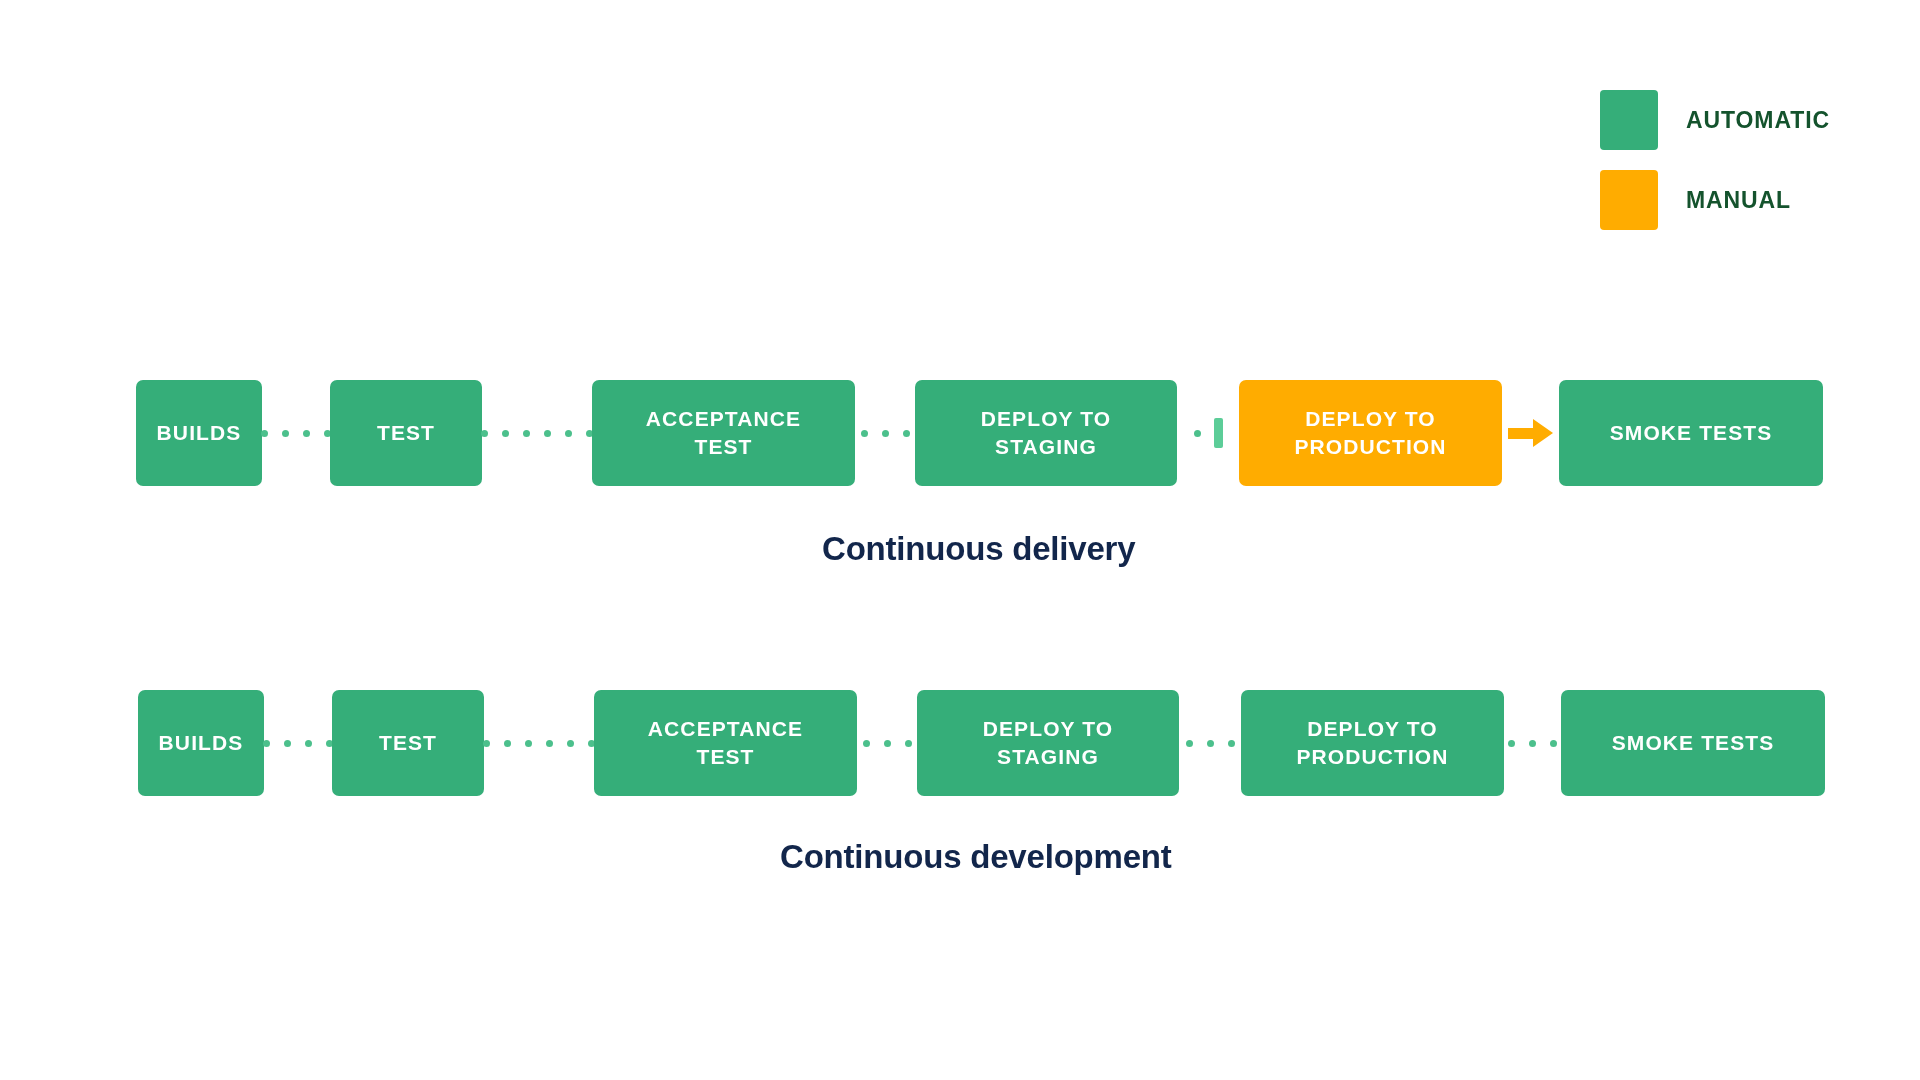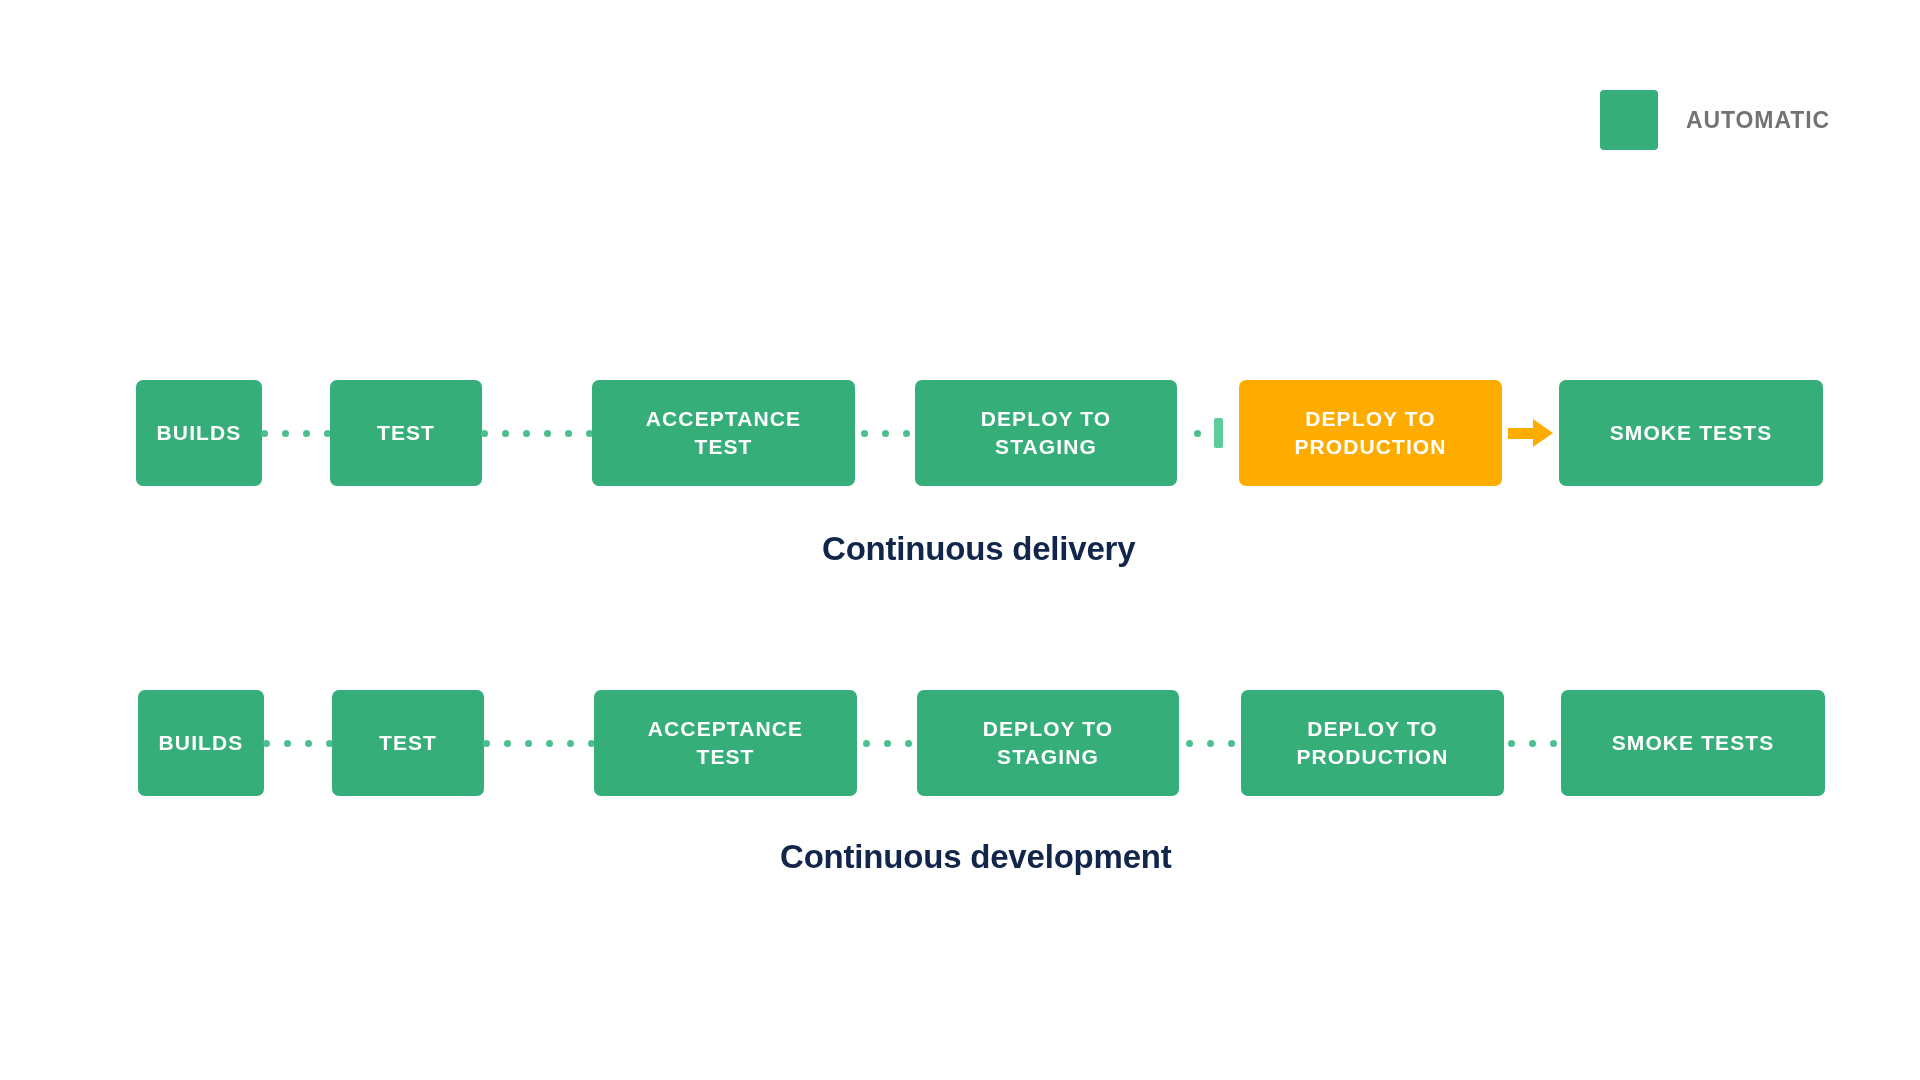--- a/index.html
+++ b/index.html
@@ -34,21 +34,21 @@
   .legend-swatch {
     width: 58px;
     height: 60px;
     border-radius: 4px;
     flex: 0 0 auto;
   }
   .legend-label {
     font-size: 23px;
     font-weight: bold;
     letter-spacing: 0.9px;
-    color: #737373;
+    color: #14532d;
     white-space: nowrap;
   }
 
   
   .pipeline {
     position: absolute;
     display: flex;
     align-items: flex-end;
     height: 106px;
     padding-left: 14px;
@@ -137,20 +137,24 @@
   #caption-development { left: 780px; top: 838px; text-align: right; }
 </style>
 </head>
 <body>
 
 <div class="legend">
   <div class="legend-row">
     <div class="legend-swatch" style="background: rgb(53, 174, 121);"></div>
     <div class="legend-label">AUTOMATIC</div>
   </div>
+  <div class="legend-row">
+    <div class="legend-swatch" style="background: rgb(255, 172, 0);"></div>
+    <div class="legend-label">MANUAL</div>
+  </div>
 </div>
 
 <div class="pipeline" id="row-delivery">
 
   <div class="node" style="background: rgb(53, 174, 121); width: 126px;">
     <span class="node-label">BUILDS</span>
   </div>
 
   <div class="conn" style="width:68px">
     <div class="conn-dots">

